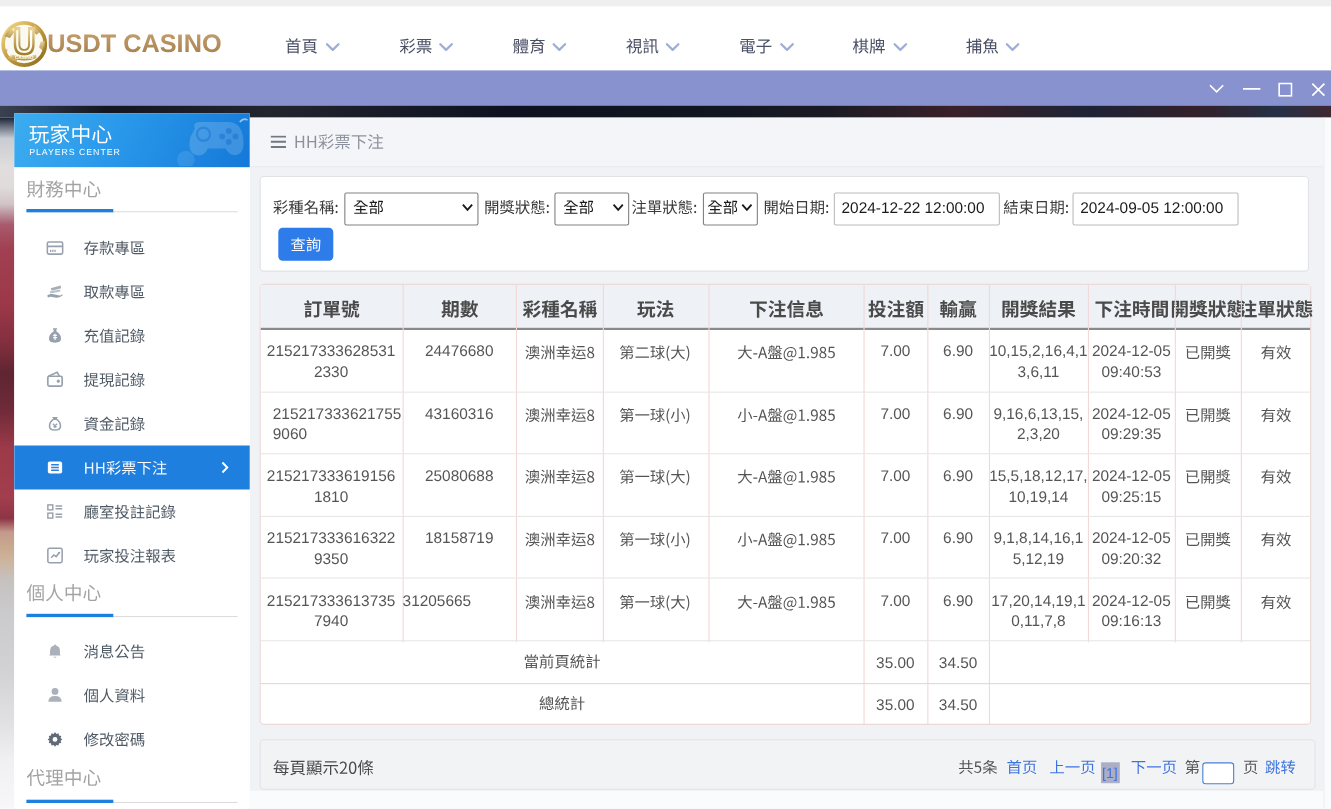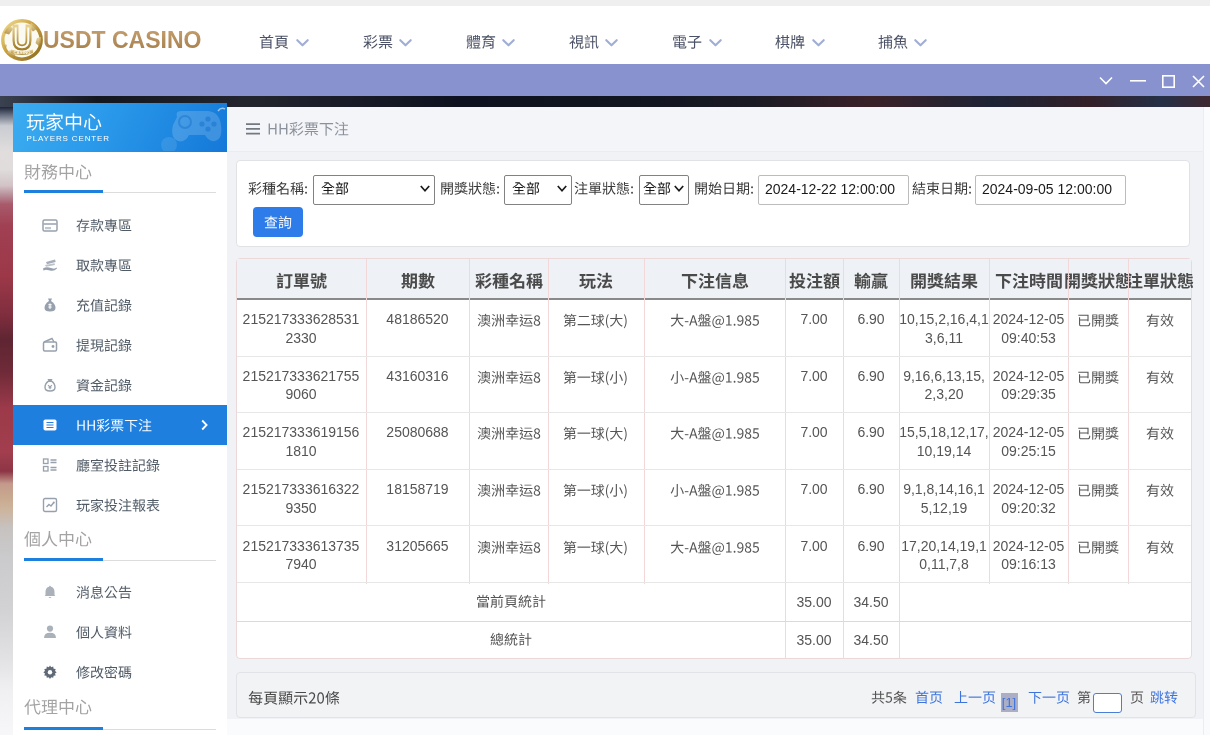--- a/index.html
+++ b/index.html
@@ -430,21 +430,21 @@
 <div class="abs" style="left:548px;top:259px;width:1px;height:325px;background:#f2d8d8"></div>
 <div class="abs" style="left:644px;top:259px;width:1px;height:325px;background:#f2d8d8"></div>
 <div class="abs" style="left:785px;top:259px;width:1px;height:400px;background:#f2d8d8"></div>
 <div class="abs" style="left:843px;top:259px;width:1px;height:400px;background:#f2d8d8"></div>
 <div class="abs" style="left:899px;top:259px;width:1px;height:400px;background:#f2d8d8"></div>
 <div class="abs" style="left:989px;top:259px;width:1px;height:325px;background:#f2d8d8"></div>
 <div class="abs" style="left:1068px;top:259px;width:1px;height:325px;background:#f2d8d8"></div>
 <div class="abs" style="left:1128px;top:259px;width:1px;height:325px;background:#f2d8d8"></div>
 <div class="abs" style="left:237px;top:356px;width:954px;height:1px;background:#e7e7e7"></div>
 <div class="abs" style="left:236px;top:310.2px;width:130px;text-align:center;font-size:14px;color:#555;line-height:18.5px">215217333628531<br>2330</div>
-<div class="abs" style="left:366px;top:310.2px;width:103px;text-align:center;font-size:14px;color:#555;line-height:18.5px">48186520</div>
+<div class="abs" style="left:366px;top:310.2px;width:103px;text-align:center;font-size:14px;color:#555;line-height:18.5px">24476680</div>
 <div class="abs" style="left:476.6px;top:313.2px"><svg width="64" height="16" viewBox="0 0 63.8 16" fill="#555555">
       <use href="#g100r" transform="translate(0.0 12.60) scale(0.0140 -0.0140)"></use>
       <use href="#g101r" transform="translate(14.0 12.60) scale(0.0140 -0.0140)"></use>
       <use href="#g102r" transform="translate(28.0 12.60) scale(0.0140 -0.0140)"></use>
       <use href="#g103r" transform="translate(42.0 12.60) scale(0.0140 -0.0140)"></use>
       <use href="#g104r" transform="translate(56.0 12.60) scale(0.0140 -0.0140)"></use>
     </svg></div>
 <div class="abs" style="left:563.3px;top:313.2px"><svg width="65" height="16" viewBox="0 0 65.5 16" fill="#555555">
       <use href="#g105r" transform="translate(0.0 12.60) scale(0.0140 -0.0140)"></use>
       <use href="#g106r" transform="translate(14.0 12.60) scale(0.0140 -0.0140)"></use>
@@ -472,21 +472,21 @@
 <div class="abs" style="left:1077.0px;top:313.2px"><svg width="42" height="16" viewBox="0 0 42.0 16" fill="#555555">
       <use href="#g119r" transform="translate(0.0 12.60) scale(0.0140 -0.0140)"></use>
       <use href="#g61r" transform="translate(14.0 12.60) scale(0.0140 -0.0140)"></use>
       <use href="#g62r" transform="translate(28.0 12.60) scale(0.0140 -0.0140)"></use>
     </svg></div>
 <div class="abs" style="left:1146.0px;top:313.2px"><svg width="28" height="16" viewBox="0 0 28.0 16" fill="#555555">
       <use href="#g120r" transform="translate(0.0 12.60) scale(0.0140 -0.0140)"></use>
       <use href="#g121r" transform="translate(14.0 12.60) scale(0.0140 -0.0140)"></use>
     </svg></div>
 <div class="abs" style="left:237px;top:412px;width:954px;height:1px;background:#e7e7e7"></div>
-<div class="abs" style="left:236px;top:366.8px;width:130px;text-align:center;font-size:14px;color:#555;line-height:18.5px">215217333621755<br>9060</div>
+<div class="abs" style="left:248px;top:366.8px;width:130px;text-align:left;font-size:14px;color:#555;line-height:18.5px">215217333621755<br>9060</div>
 <div class="abs" style="left:366px;top:366.8px;width:103px;text-align:center;font-size:14px;color:#555;line-height:18.5px">43160316</div>
 <div class="abs" style="left:476.6px;top:369.8px"><svg width="64" height="16" viewBox="0 0 63.8 16" fill="#555555">
       <use href="#g100r" transform="translate(0.0 12.60) scale(0.0140 -0.0140)"></use>
       <use href="#g101r" transform="translate(14.0 12.60) scale(0.0140 -0.0140)"></use>
       <use href="#g102r" transform="translate(28.0 12.60) scale(0.0140 -0.0140)"></use>
       <use href="#g103r" transform="translate(42.0 12.60) scale(0.0140 -0.0140)"></use>
       <use href="#g104r" transform="translate(56.0 12.60) scale(0.0140 -0.0140)"></use>
     </svg></div>
 <div class="abs" style="left:563.3px;top:369.8px"><svg width="65" height="16" viewBox="0 0 65.5 16" fill="#555555">
       <use href="#g105r" transform="translate(0.0 12.60) scale(0.0140 -0.0140)"></use>
@@ -602,21 +602,21 @@
       <use href="#g119r" transform="translate(0.0 12.60) scale(0.0140 -0.0140)"></use>
       <use href="#g61r" transform="translate(14.0 12.60) scale(0.0140 -0.0140)"></use>
       <use href="#g62r" transform="translate(28.0 12.60) scale(0.0140 -0.0140)"></use>
     </svg></div>
 <div class="abs" style="left:1146.0px;top:483.0px"><svg width="28" height="16" viewBox="0 0 28.0 16" fill="#555555">
       <use href="#g120r" transform="translate(0.0 12.60) scale(0.0140 -0.0140)"></use>
       <use href="#g121r" transform="translate(14.0 12.60) scale(0.0140 -0.0140)"></use>
     </svg></div>
 <div class="abs" style="left:237px;top:582px;width:954px;height:1px;background:#e7e7e7"></div>
 <div class="abs" style="left:236px;top:536.6px;width:130px;text-align:center;font-size:14px;color:#555;line-height:18.5px">215217333613735<br>7940</div>
-<div class="abs" style="left:366px;top:536.6px;width:103px;text-align:center;font-size:14px;color:#555;line-height:18.5px">31205665</div>
+<div class="abs" style="left:366px;top:536.6px;width:103px;font-size:14px;color:#555;line-height:18.5px">31205665</div>
 <div class="abs" style="left:476.6px;top:539.6px"><svg width="64" height="16" viewBox="0 0 63.8 16" fill="#555555">
       <use href="#g100r" transform="translate(0.0 12.60) scale(0.0140 -0.0140)"></use>
       <use href="#g101r" transform="translate(14.0 12.60) scale(0.0140 -0.0140)"></use>
       <use href="#g102r" transform="translate(28.0 12.60) scale(0.0140 -0.0140)"></use>
       <use href="#g103r" transform="translate(42.0 12.60) scale(0.0140 -0.0140)"></use>
       <use href="#g104r" transform="translate(56.0 12.60) scale(0.0140 -0.0140)"></use>
     </svg></div>
 <div class="abs" style="left:563.3px;top:539.6px"><svg width="65" height="16" viewBox="0 0 65.5 16" fill="#555555">
       <use href="#g105r" transform="translate(0.0 12.60) scale(0.0140 -0.0140)"></use>
       <use href="#g122r" transform="translate(14.0 12.60) scale(0.0140 -0.0140)"></use>

